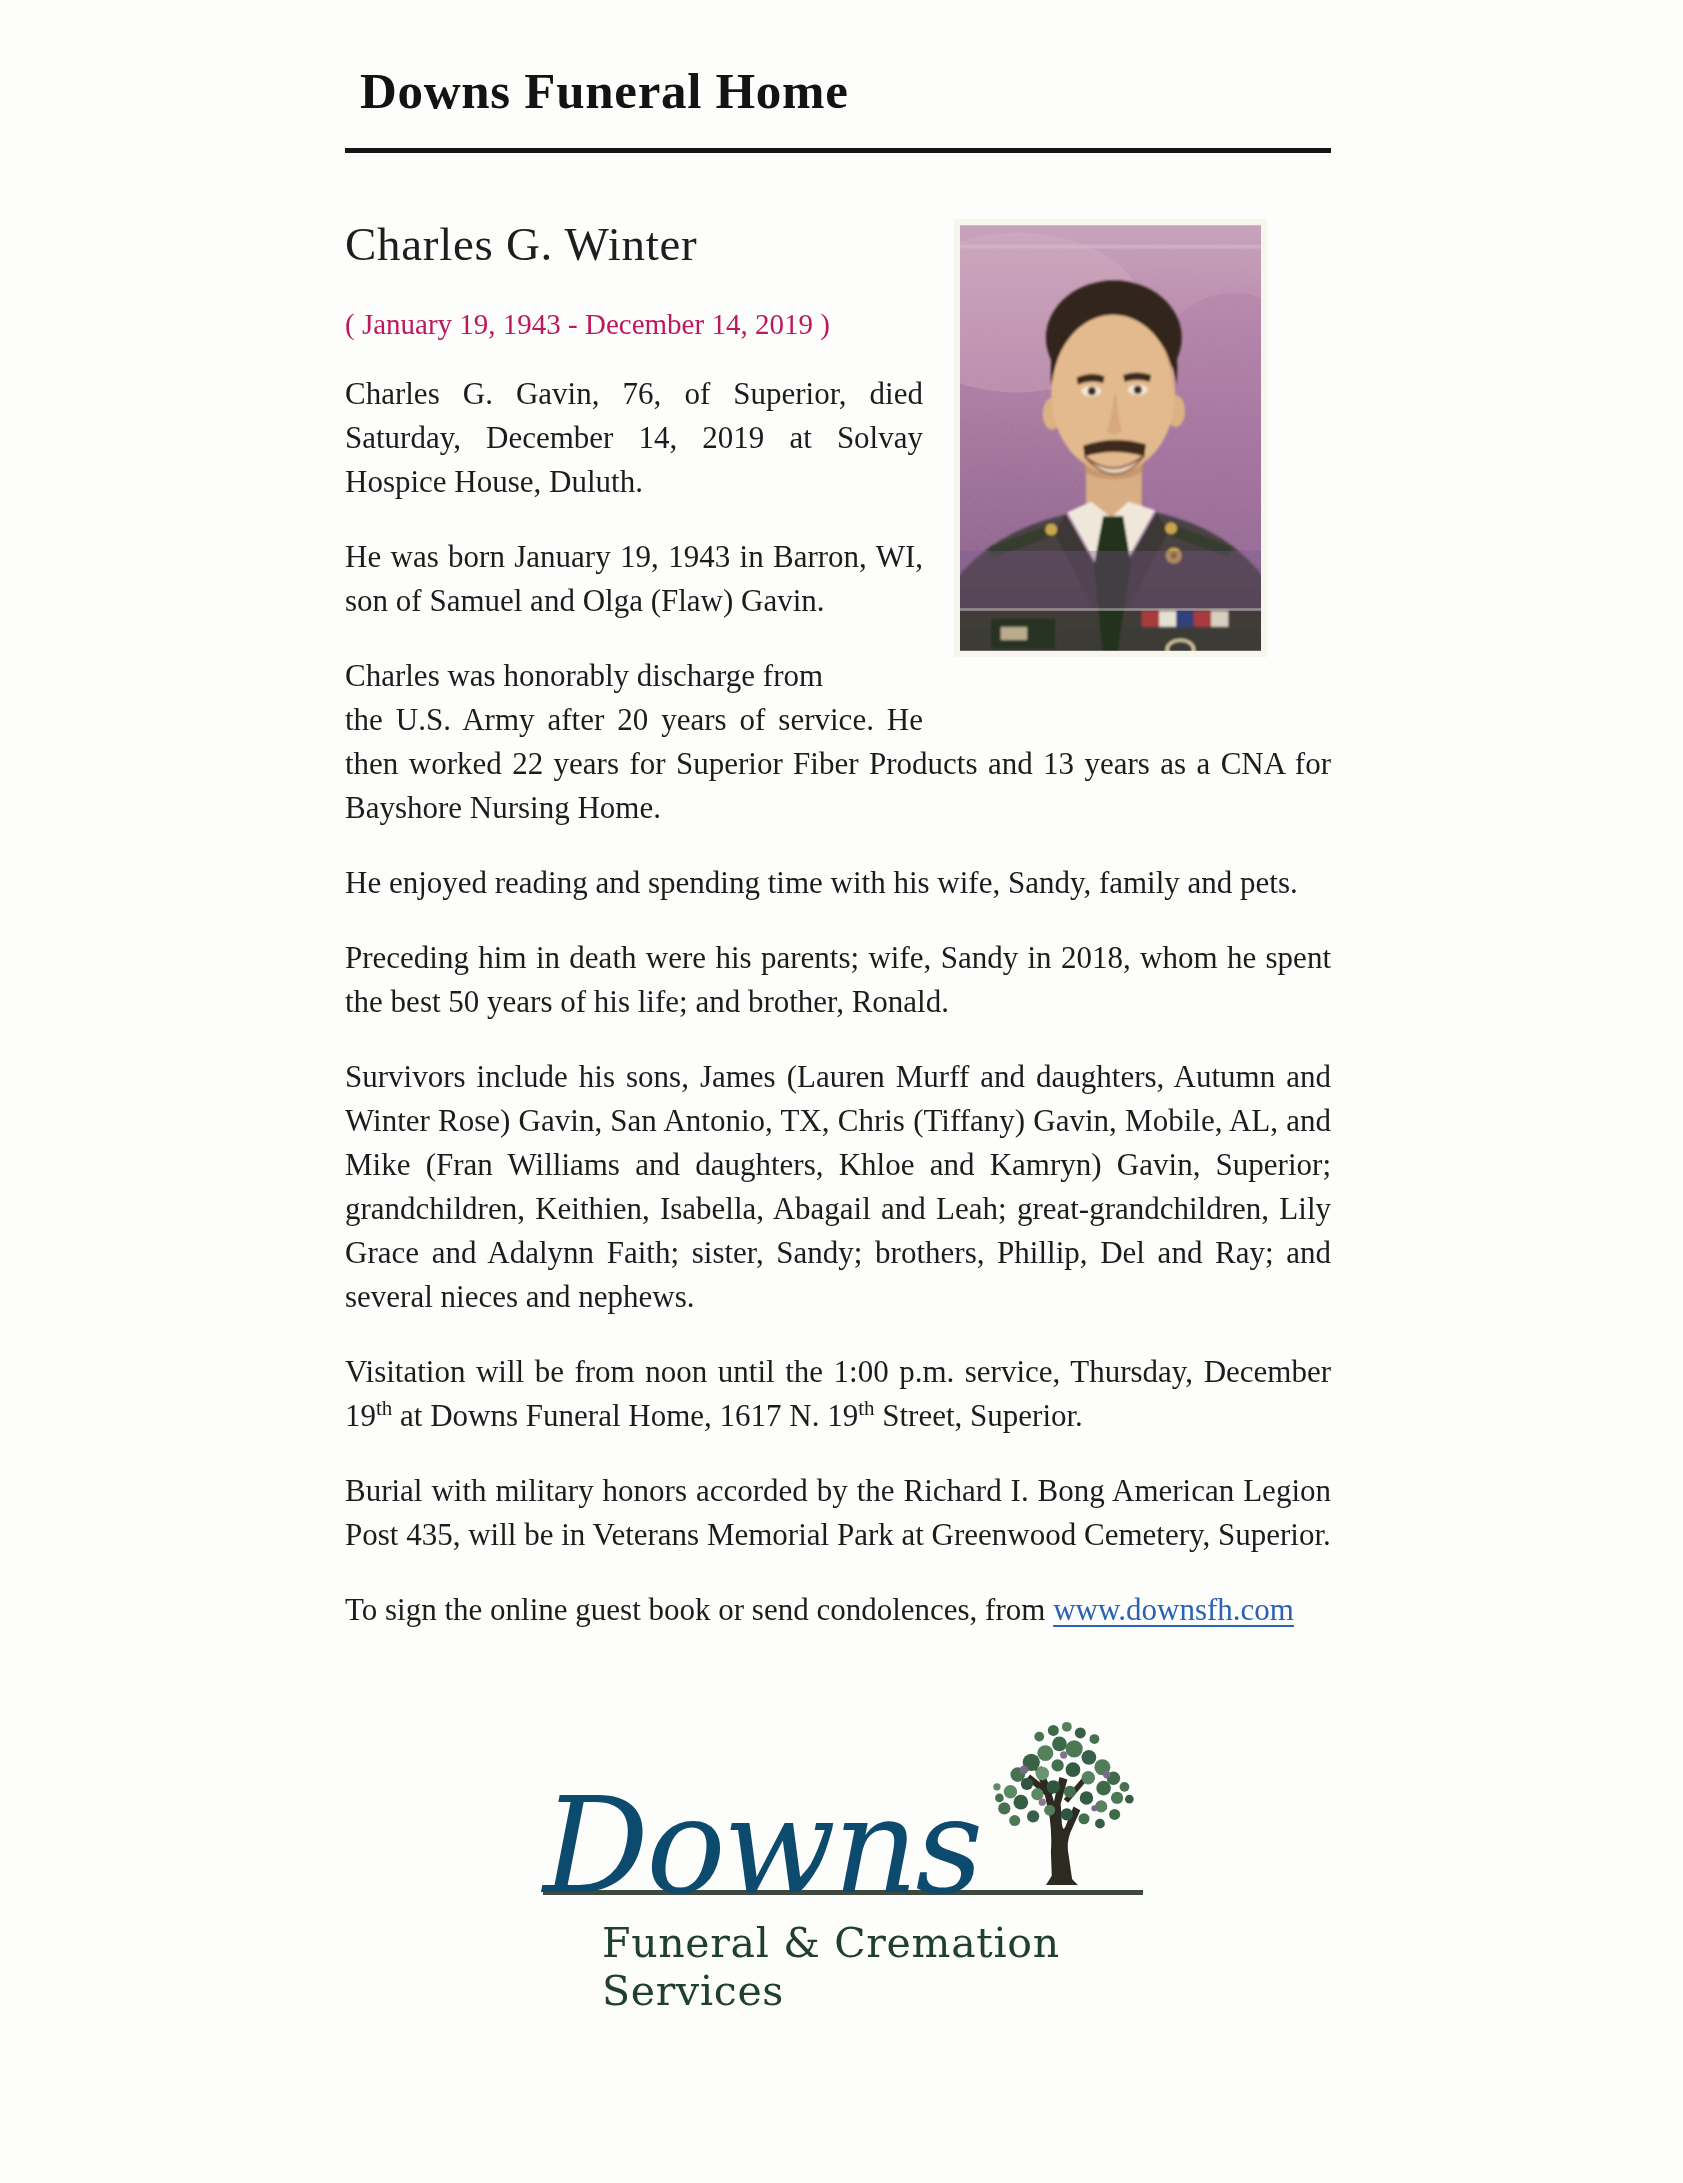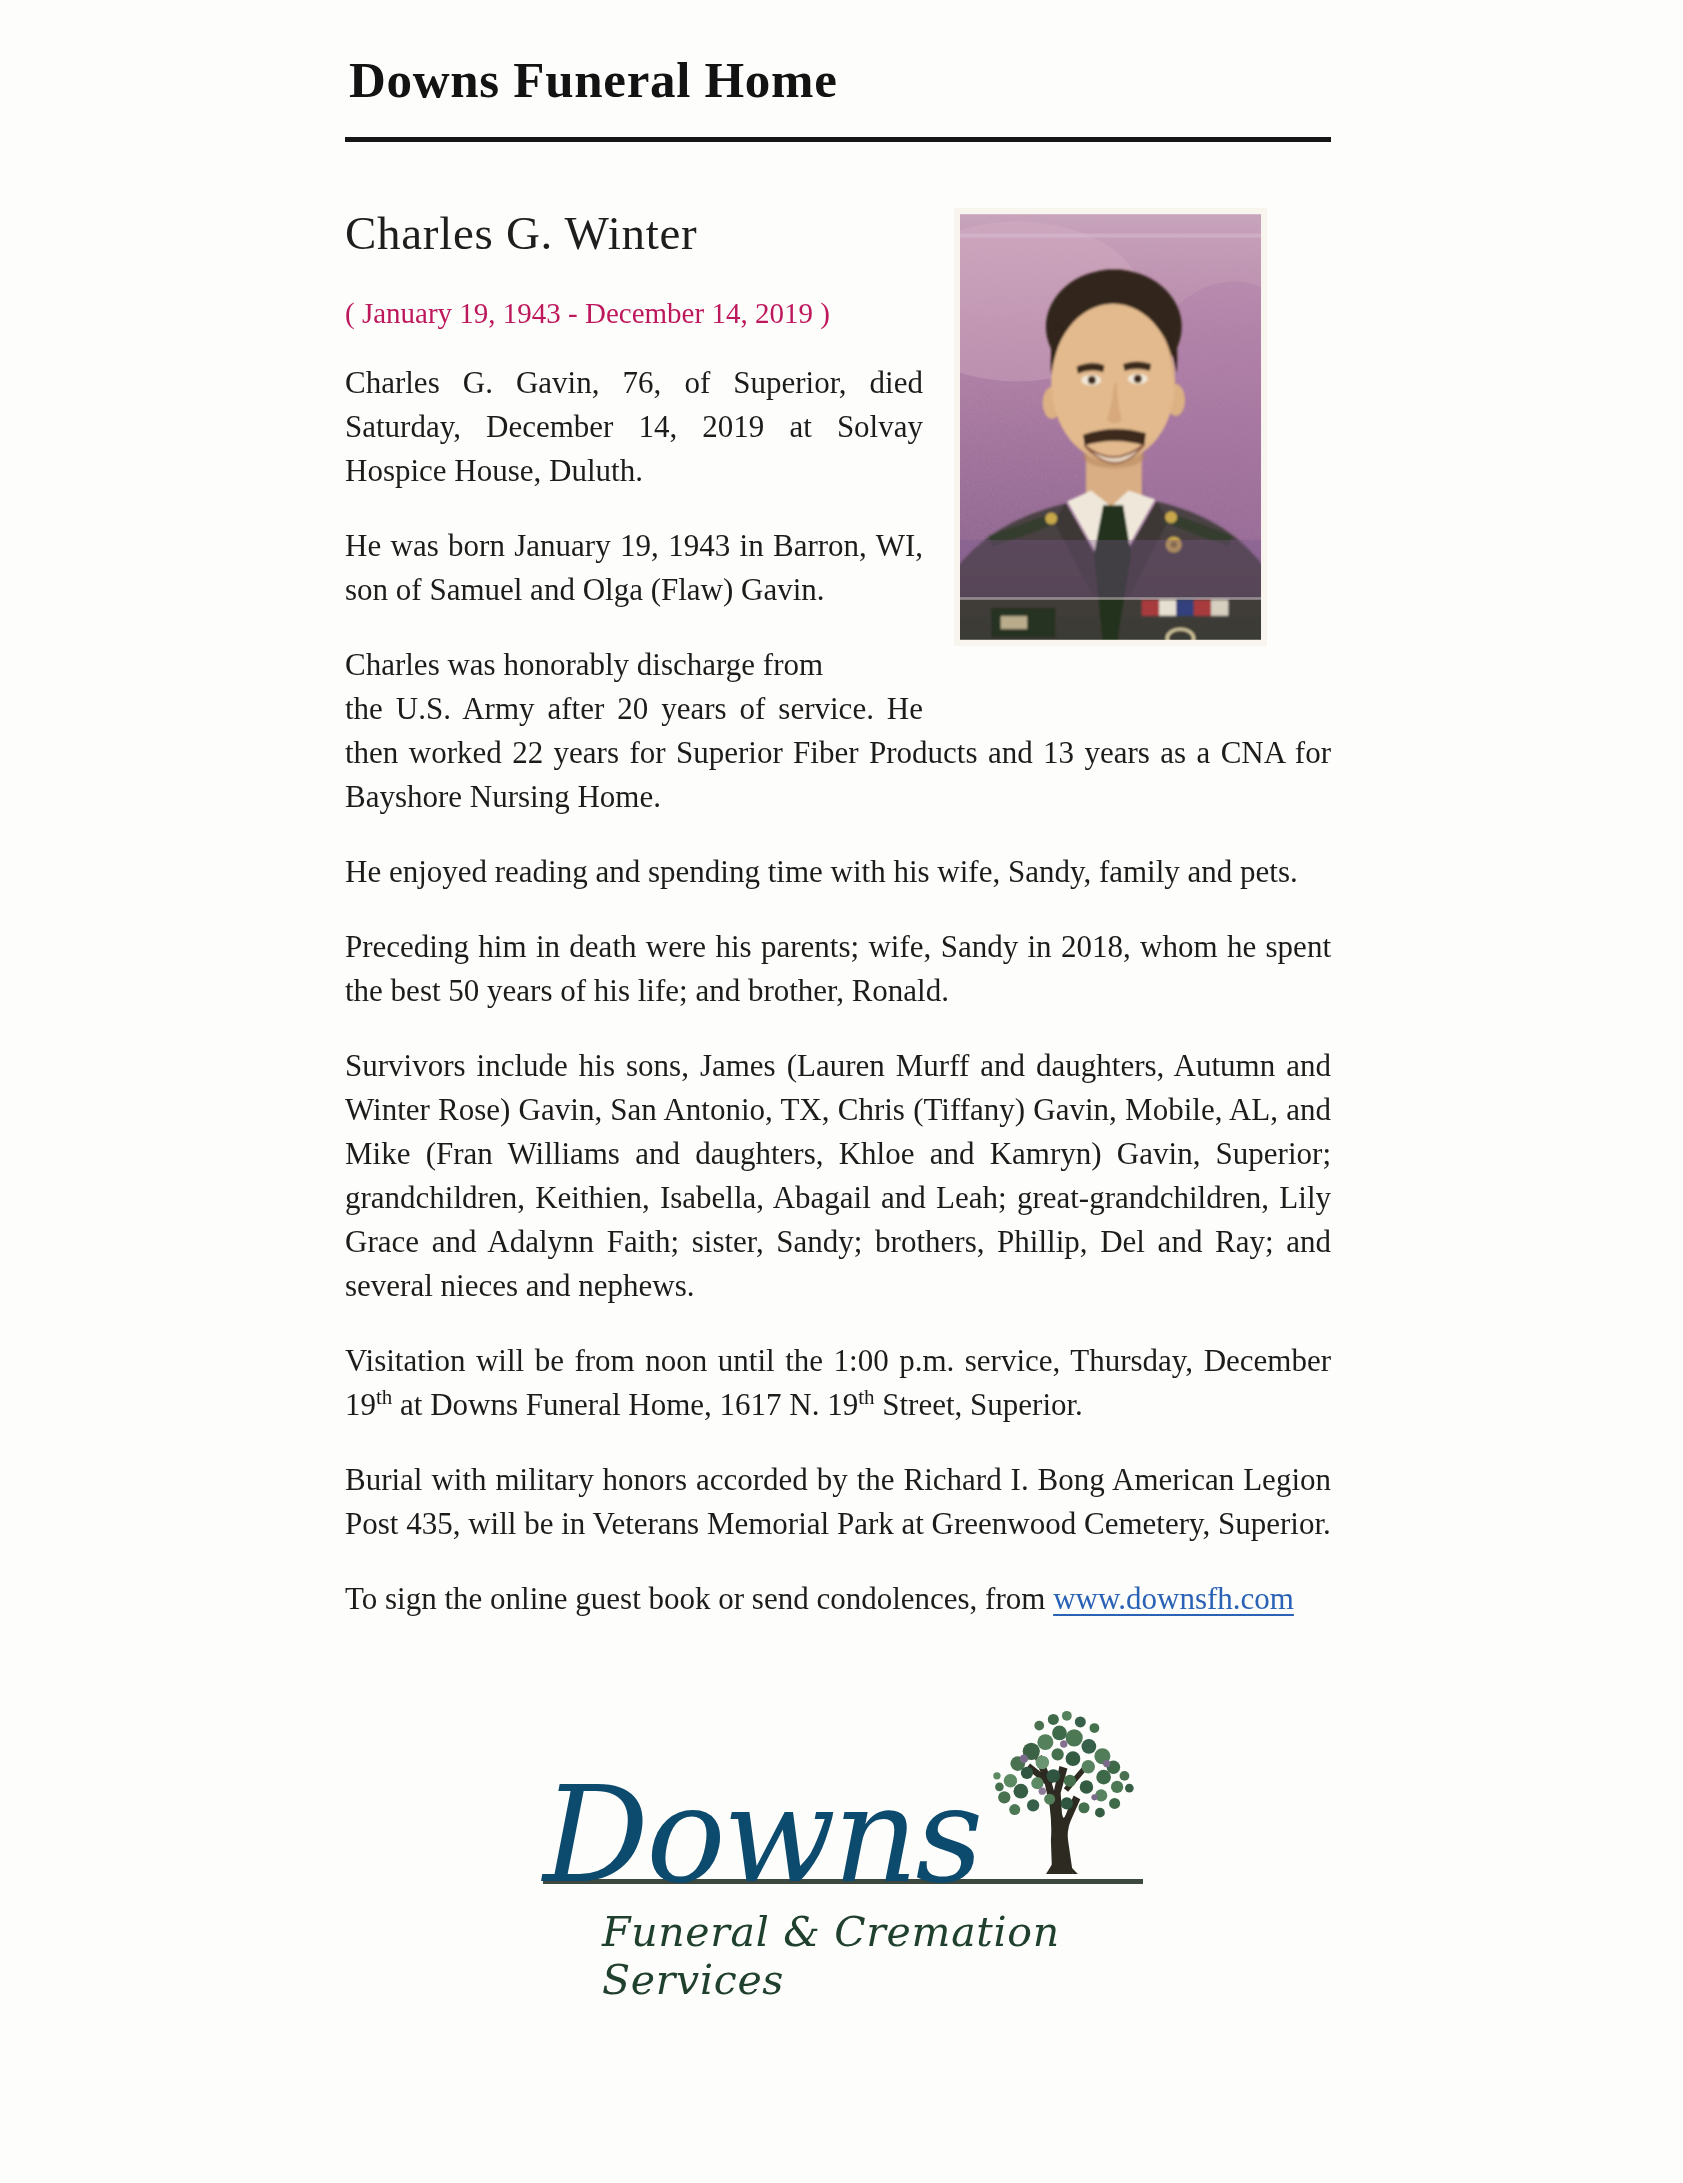--- a/index.html
+++ b/index.html
@@ -9,21 +9,21 @@
     background:#fdfdfb;
     font-family:"Liberation Serif", serif;
     color:#1c1c1c;
     position:relative;
     overflow:hidden;
   }
   .page{padding:47px 352px 0 345px;}
 
   
   .masthead h1{
-    font-size:51px;font-weight:bold;margin:4px;
+    font-size:51px;font-weight:bold;margin:15px;
     color:#131313;letter-spacing:0.7px;
   }
   .masthead-rule{height:4.7px;background:#161616;margin-top:28px;}
 
   
   .obituary{margin-top:64px;}
   .obituary h2{
     font-size:47px;font-weight:normal;margin:0;color:#1e1e1e;letter-spacing:0.7px;
   }
   .dates{font-size:29px;margin:37px 0 0 0;color:#be185d;}
@@ -52,21 +52,21 @@
     display:flex;justify-content:space-between;align-items:flex-end;
     border-bottom:5.3px solid #3d483e;
   }
   .wordmark{
     font-family:"DejaVu Serif", serif;font-style:italic;
     font-size:132px;line-height:0.92;color:#0c4a6e;
     letter-spacing:-2.7px;margin-bottom:-17.3px;
   }
   .tree{width:177px;height:200px;margin-bottom:-2.7px;}
   .tagline{
-    font-family:"DejaVu Serif", serif;font-style:italic;
+    font-family:"DejaVu Serif", serif;
     font-size:41px;color:#20402e;margin:24px 0 0 59px;
     letter-spacing:0.7px;
   }
 </style>
 </head>
 <body>
 
 <main class="page">
 
   <header class="masthead">

